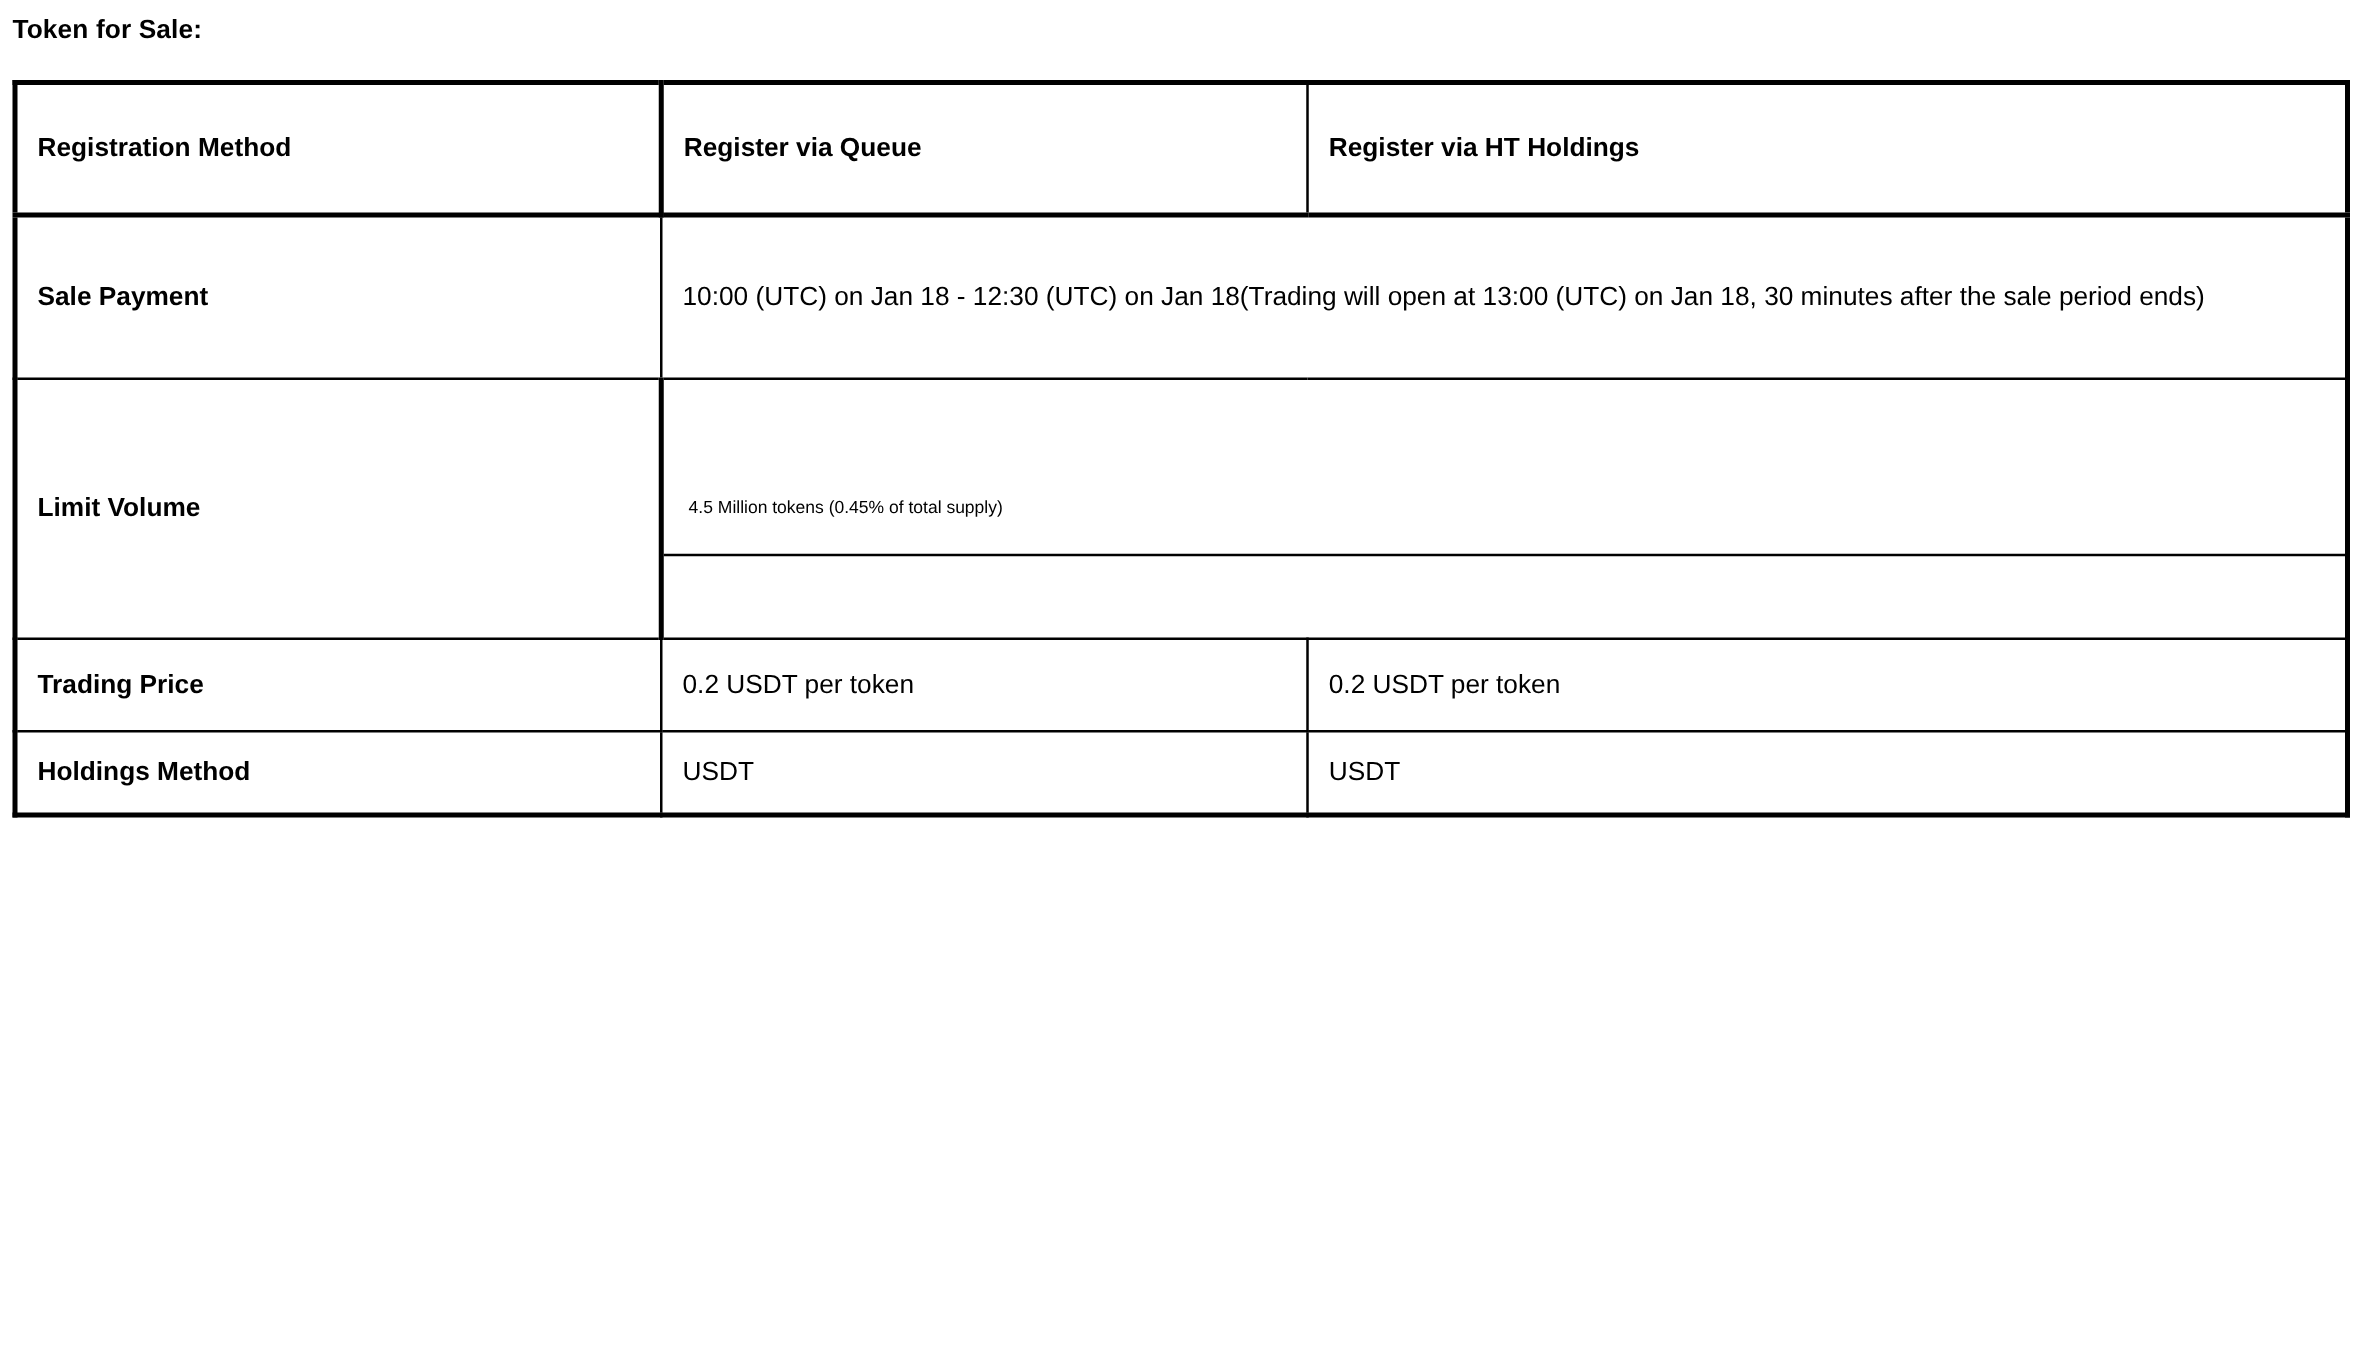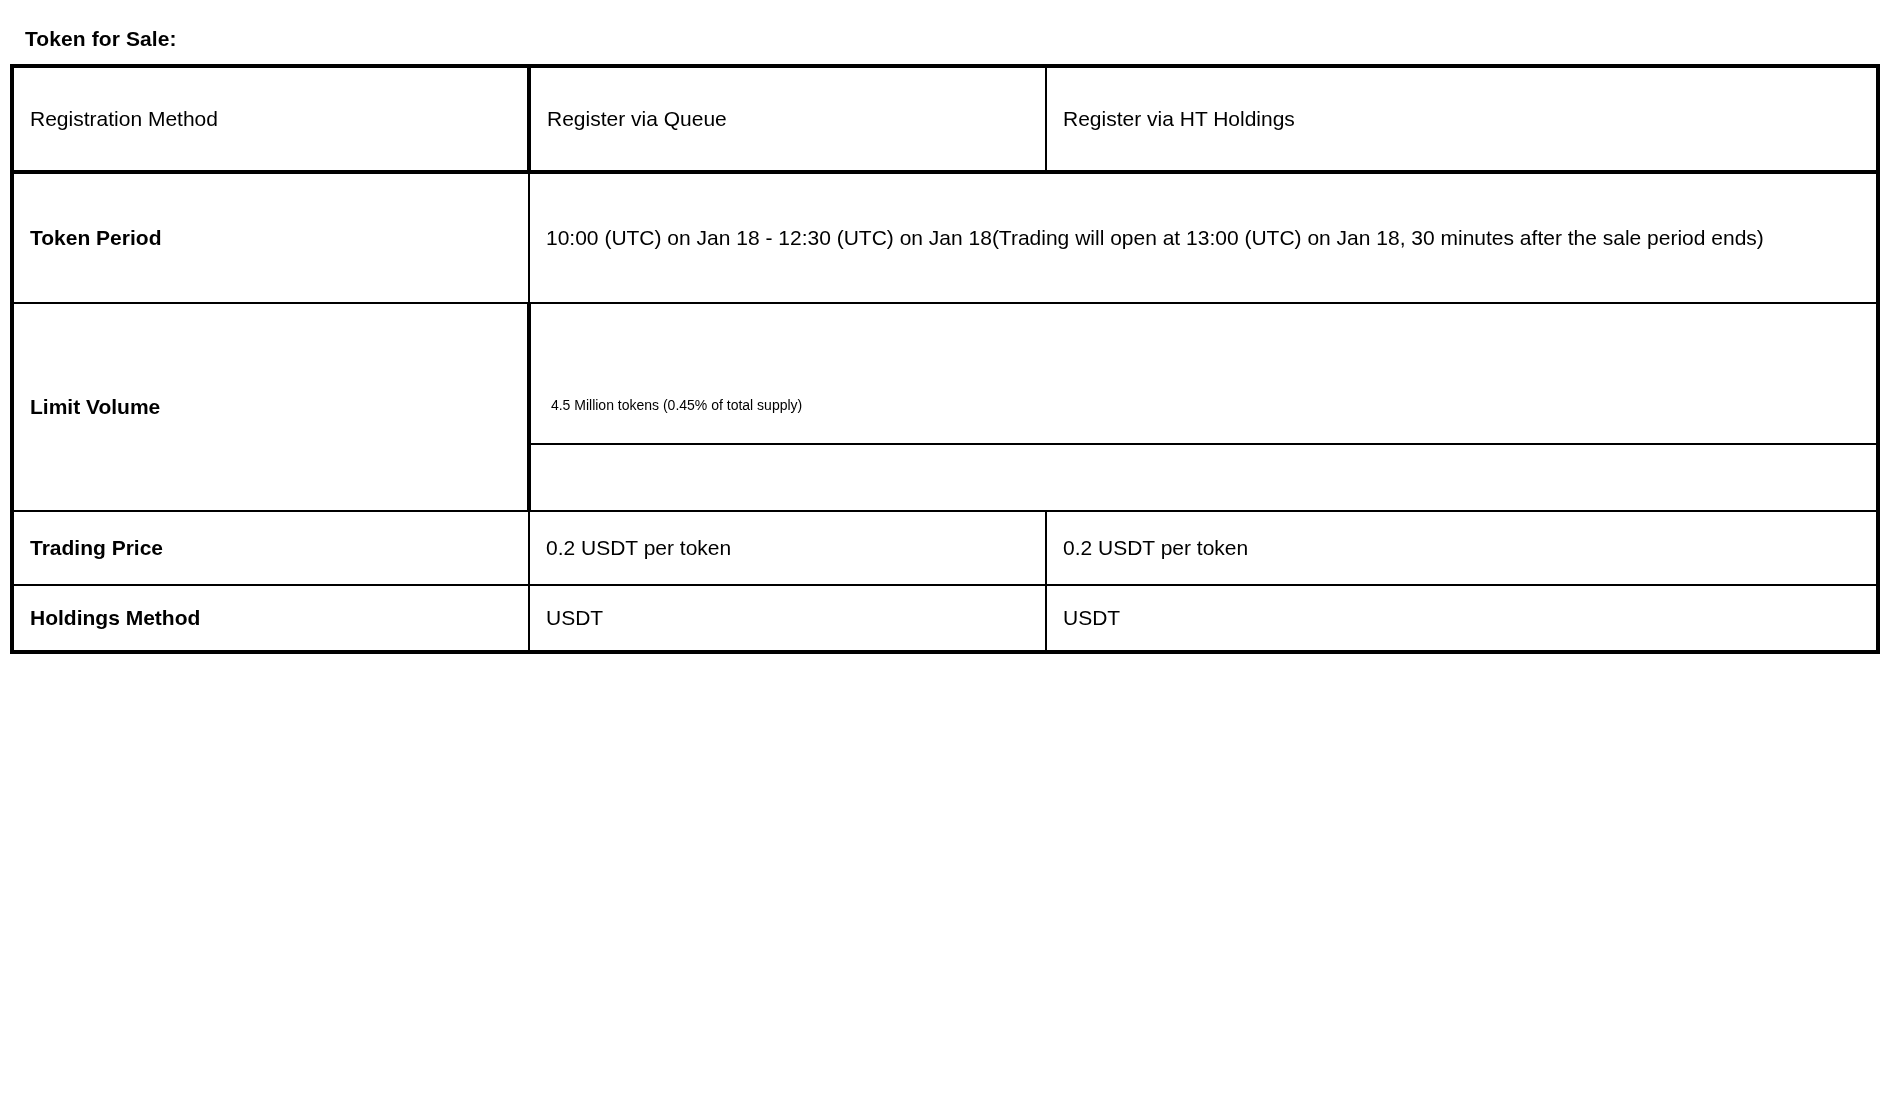--- a/index.html
+++ b/index.html
@@ -13,21 +13,21 @@
     height: 1094px;
     font-family: "Liberation Sans", sans-serif;
     color: #000000;
     overflow: hidden;
   }
   .page {
     position: relative;
     width: 1890px;
     height: 1094px;
     box-sizing: border-box;
-    padding: 15px;
+    padding: 0;
   }
   .page-title {
     font-size: 21px;
     font-weight: bold;
     line-height: 1.3;
     padding: 10px 0 0 10px;
     letter-spacing: 0.1px;
   }
 
   
@@ -55,21 +55,21 @@
   col.c3 { width: 832px; }
 
   
   .lbl {
     font-weight: bold;
     border-right-width: 4px;
   }
   
   tr.head td {
     border-bottom-width: 4px;
-    font-weight: normal;
+    font-weight: bold;
     height: 74px;
   }
   tr.head td.lbl { border-right-width: 4px; }
 
   
   tr.r-token td { height: 42px; }
   tr.r-period td { height: 100px; }
   tr.r-queue td { height: 66px; }
   tr.r-price td { height: 44px; }
   tr.r-limit td { height: 30px; }
@@ -127,21 +127,21 @@
     <tbody>
 
       <tr class="head">
         <td class="lbl">Registration Method</td>
         <td>Register via Queue</td>
         <td>Register via HT Holdings</td>
       </tr>
 
 
       <tr class="r-period">
-        <td class="lbl">Token Period</td>
+        <td class="lbl">Sale Payment</td>
         <td colspan="2">10:00 (UTC) on Jan 18 - 12:30 (UTC) on Jan 18(Trading will open at 13:00 (UTC) on Jan 18, 30 minutes after the sale period ends)</td>
       </tr>
 
       <tr class="r-volume">
         <td class="volume-label">Limit Volume</td>
         <td class="volume-host" colspan="2">
           <table class="nested">
             <tbody>
               <tr class="nr1">
                 <td colspan="2"> 4.5 Million tokens (0.45% of total supply)</td>

